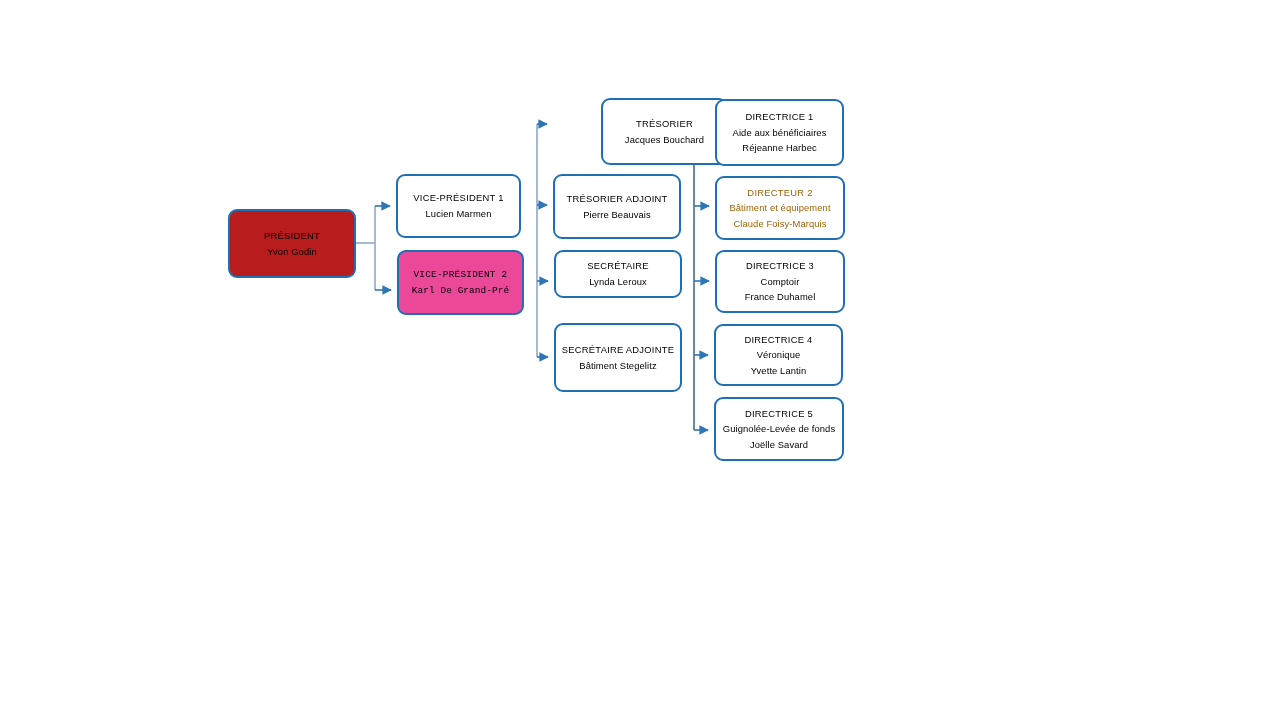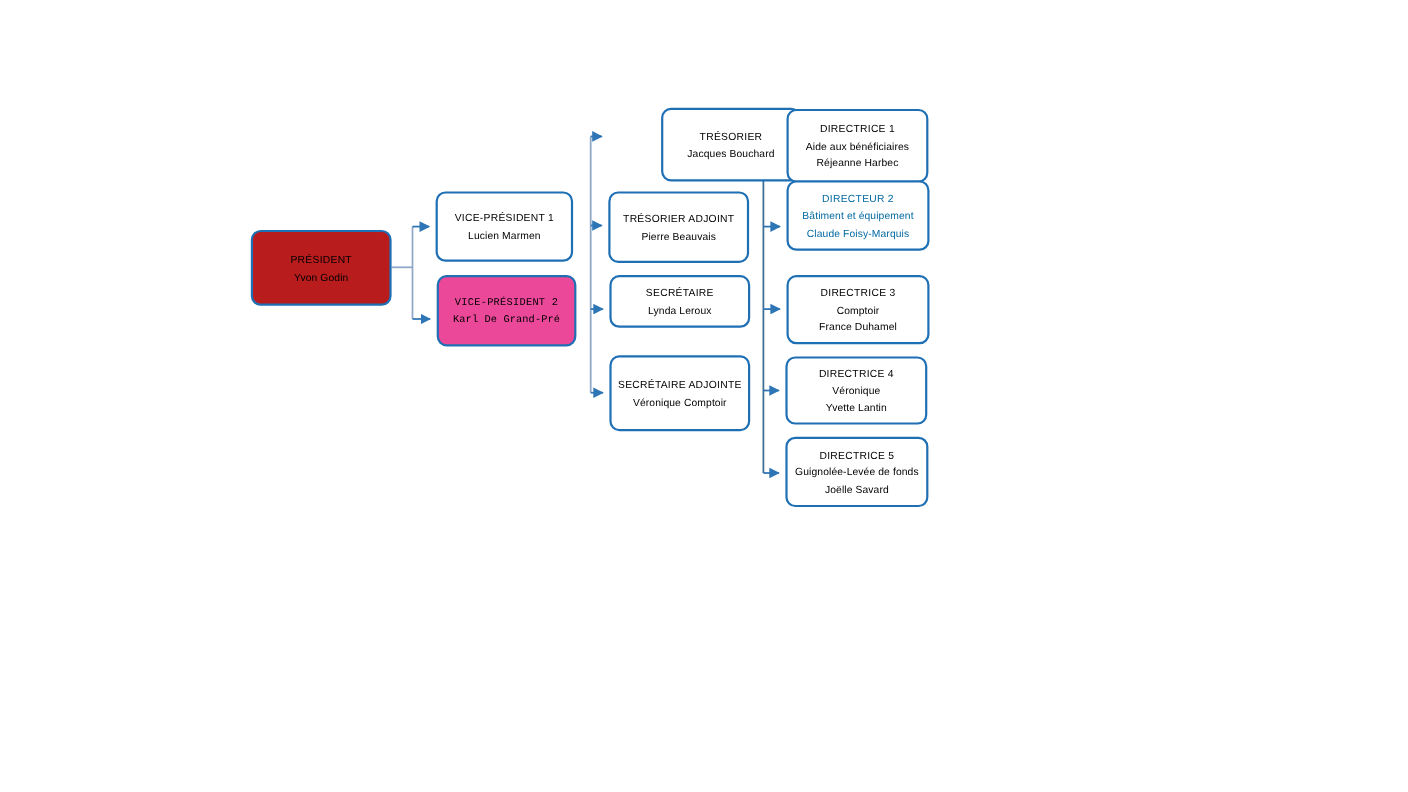--- a/index.html
+++ b/index.html
@@ -117,30 +117,30 @@
     <span class="line">Pierre Beauvais</span>
   </div>
 
   <div class="node" style="left: 554px; top: 250px; width: 128px; height: 48px; border-color: rgb(31, 111, 181); background: rgb(255, 255, 255); color: rgb(0, 0, 0);">
     <span class="line title">SECRÉTAIRE</span>
     <span class="line">Lynda Leroux</span>
   </div>
 
   <div class="node" style="left: 554px; top: 323px; width: 128px; height: 69px; border-color: rgb(31, 111, 181); background: rgb(255, 255, 255); color: rgb(0, 0, 0);">
     <span class="line title">SECRÉTAIRE ADJOINTE</span>
-    <span class="line">Véronique Comptoir</span>
+    <span class="line">Bâtiment Stegelitz</span>
   </div>
 
   <div class="node" style="left: 715px; top: 99px; width: 129px; height: 67px; border-color: rgb(31, 111, 181); background: rgb(255, 255, 255); color: rgb(0, 0, 0);">
     <span class="line title">DIRECTRICE 1</span>
     <span class="line">Aide aux bénéficiaires</span>
     <span class="line">Réjeanne Harbec</span>
   </div>
 
-  <div class="node" style="left: 715px; top: 164px; width: 130px; height: 64px; border-color: rgb(31, 111, 181); background: rgb(255, 255, 255); color: #0369a1;">
+  <div class="node" style="left: 715px; top: 176px; width: 130px; height: 64px; border-color: rgb(31, 111, 181); background: rgb(255, 255, 255); color: #a16207;">
     <span class="line title">DIRECTEUR 2</span>
     <span class="line">Bâtiment et équipement</span>
     <span class="line">Claude Foisy-Marquis</span>
   </div>
 
   <div class="node" style="left: 715px; top: 250px; width: 130px; height: 63px; border-color: rgb(31, 111, 181); background: rgb(255, 255, 255); color: rgb(0, 0, 0);">
     <span class="line title">DIRECTRICE 3</span>
     <span class="line">Comptoir</span>
     <span class="line">France Duhamel</span>
   </div>

